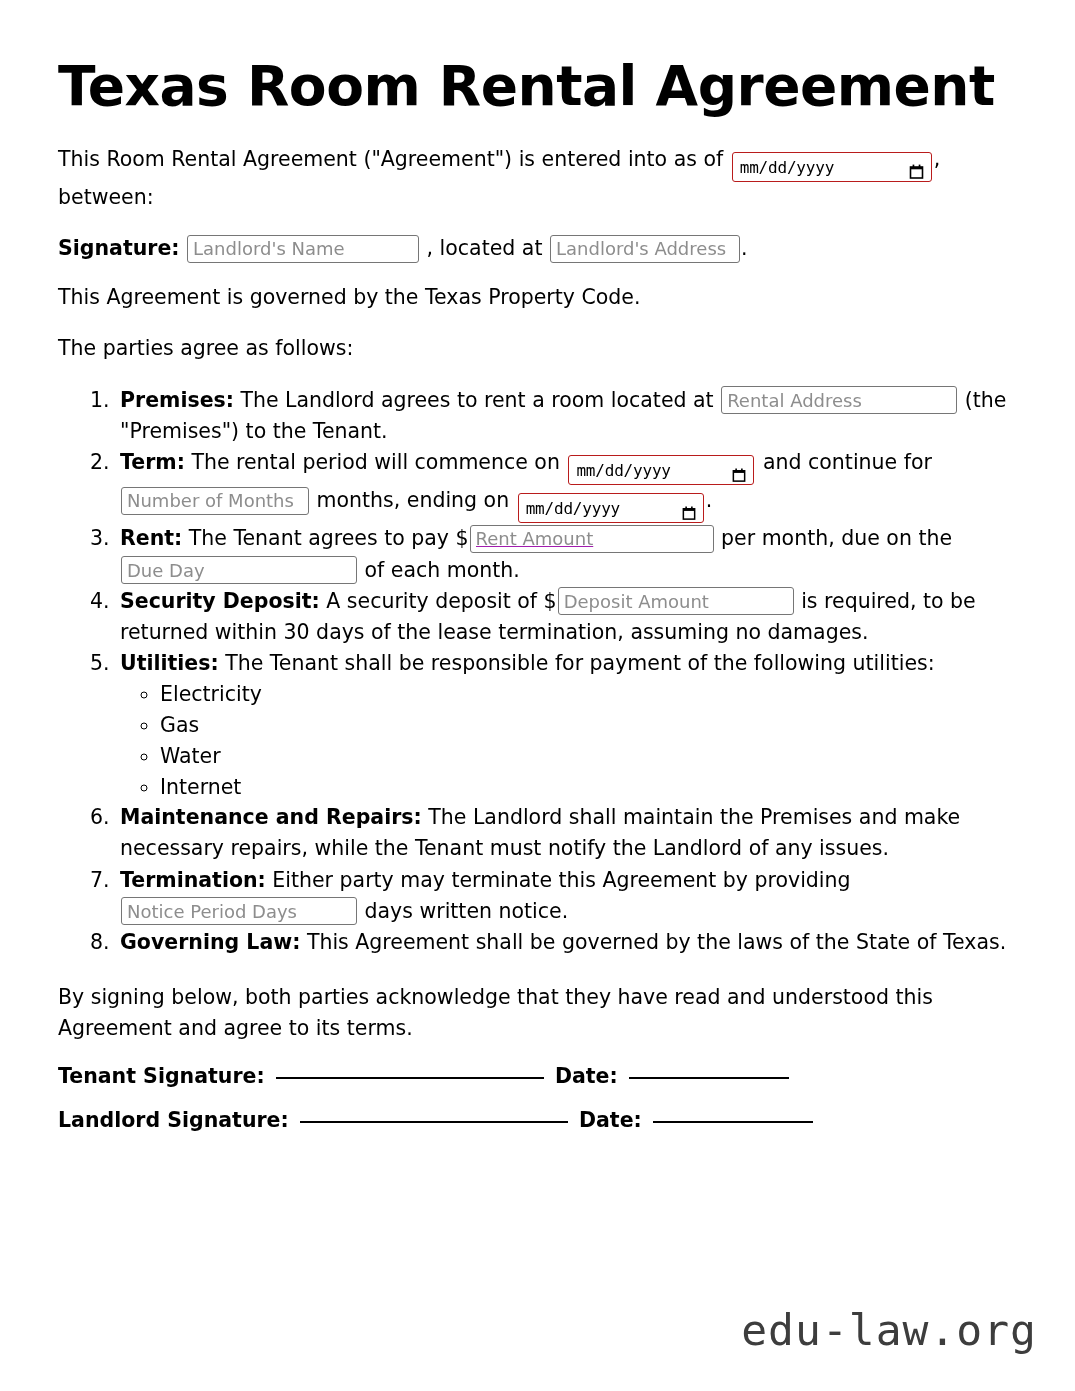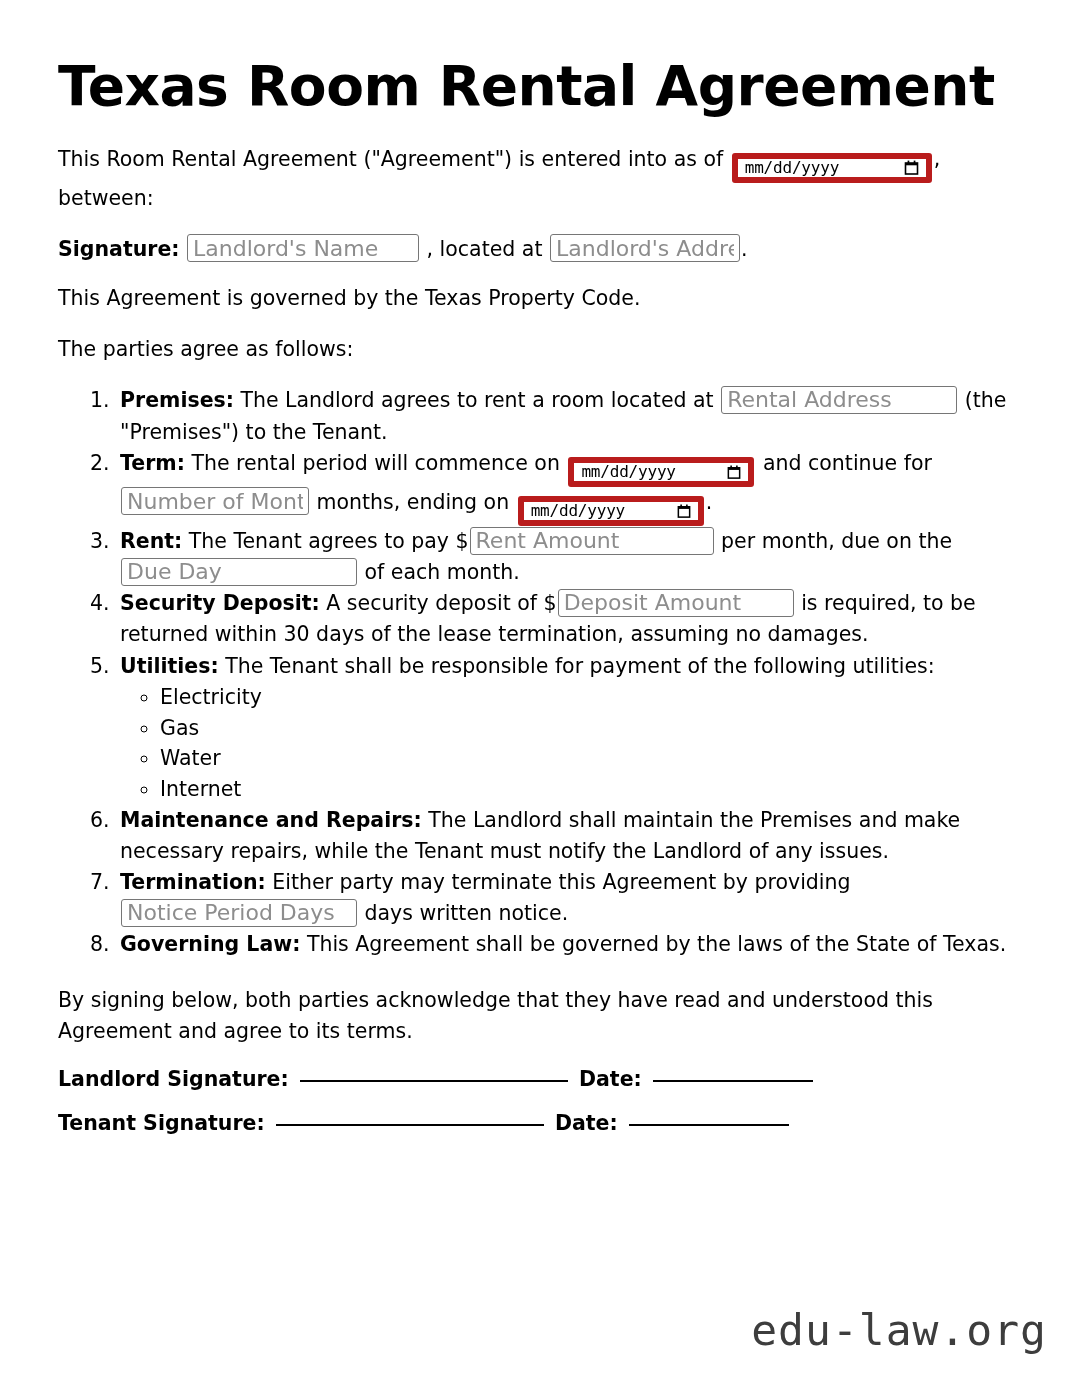--- a/index.html
+++ b/index.html
@@ -31,39 +31,39 @@
     font-size: 20.5px;
     line-height: 1.52;
     margin: 0 0 20px 0;
   }
   p.tight { margin-bottom: 18px; }
   .lbl-bold { font-weight: bold; }
 
   
   input.fld {
     font-family: "DejaVu Sans", "Liberation Sans", sans-serif;
-    font-size: 22px;
+    font-size: 18px;
     color: #a21caf;
     border: 1px solid #767676;
     border-radius: 3px;
     background: #fff;
     padding: 3px 5px;
     box-sizing: border-box;
     height: 28px;
     vertical-align: baseline;
     margin: 0 1px;
   }
   input.fld::placeholder { color: #8d8d8d; opacity: 1; }
 
   
   .datefld {
     display: inline-flex;
-    align-items: center;
+    align-items: flex-end;
     justify-content: space-between;
-    border: 6px solid #b91c1c;
+    border: 1px solid #b91c1c;
     border-radius: 3px;
     background: #fff;
     box-sizing: border-box;
     height: 30px;
     padding: 1px 6px 1px 7px;
     vertical-align: -7px;
     margin: 0 2px;
   }
   .datefld .dtext {
     font-family: "DejaVu Sans Mono", "Liberation Mono", monospace;
@@ -81,21 +81,21 @@
 
   
   .w-date-main { width: 200px; }
   .w-date-sm   { width: 186px; }
   .w-lname   { width: 232px; }
   .w-laddr   { width: 190px; }
   .w-tname   { width: 232px; }
   .w-taddr   { width: 232px; }
   .w-rental  { width: 236px; }
   .w-months  { width: 188px; }
-  .w-rent    { width: 244px; }
+  .w-rent    { width: 244px; text-decoration: underline; }
   .w-due     { width: 236px; }
   .w-deposit { width: 236px; }
   .w-notice  { width: 236px; }
 
   ol.terms {
     font-size: 20.5px;
     line-height: 1.52;
     margin: 0 0 24px 0;
     padding-left: 58px;
   }
@@ -119,21 +119,21 @@
   .sig-line {
     display: inline-block;
     border-bottom: 2.5px solid #000;
     vertical-align: 4px;
     margin: 0 4px;
   }
   .sig-line.long { width: 268px; }
   .sig-line.short { width: 160px; }
   .watermark {
     position: absolute;
-    right: 28px;
+    right: 38px;
     bottom: 36px;
     font-family: "DejaVu Sans Mono", "Liberation Mono", monospace;
     font-size: 43px;
     letter-spacing: 1px;
     color: #3d3d3d;
   }
 </style>
 </head>
 <body>
 
@@ -247,28 +247,28 @@
     <li>
       <span class="lbl-bold">Governing Law:</span>
       <span>This Agreement shall be governed by the laws of the State of Texas.</span>
     </li>
 
   </ol>
 
   <p class="para">By signing below, both parties acknowledge that they have read and understood this Agreement and agree to its terms.</p>
 
   <div class="sig-row">
+    <span>Tenant Signature:</span>
+    <span class="sig-line long"></span>
+    <span>Date:</span>
+    <span class="sig-line short"></span>
+  </div>
+
+  <div class="sig-row">
     <span>Landlord Signature:</span>
     <span class="sig-line long"></span>
     <span>Date:</span>
     <span class="sig-line short"></span>
   </div>
 
-  <div class="sig-row">
-    <span>Tenant Signature:</span>
-    <span class="sig-line long"></span>
-    <span>Date:</span>
-    <span class="sig-line short"></span>
-  </div>
-
   <div class="watermark">edu-law.org</div>
 
 </div>
 
 </body></html>

